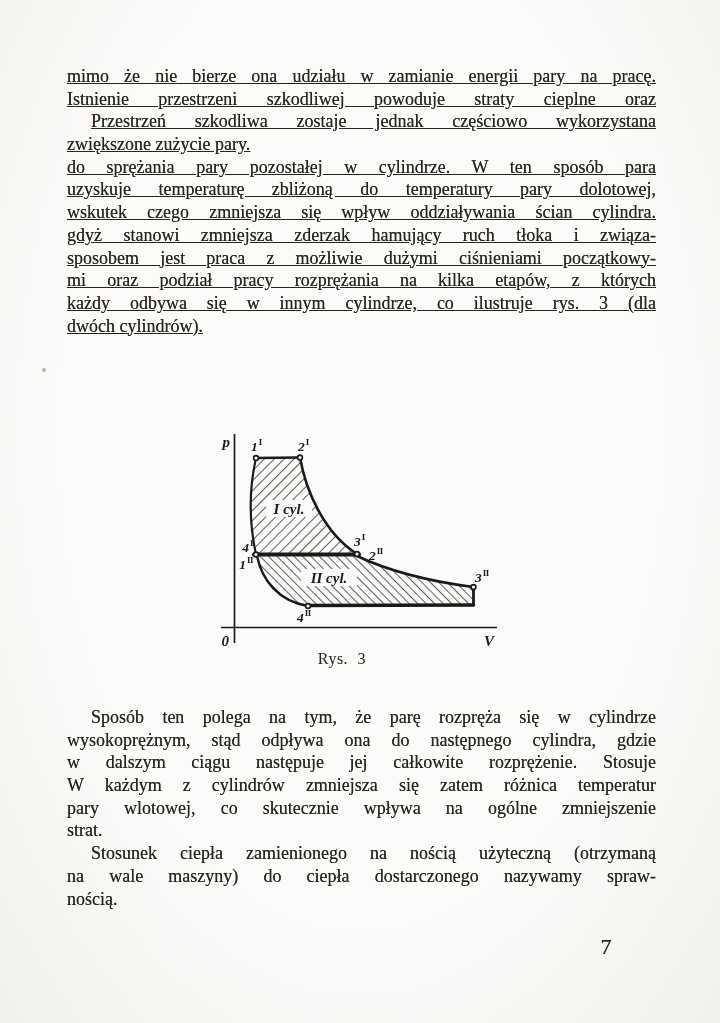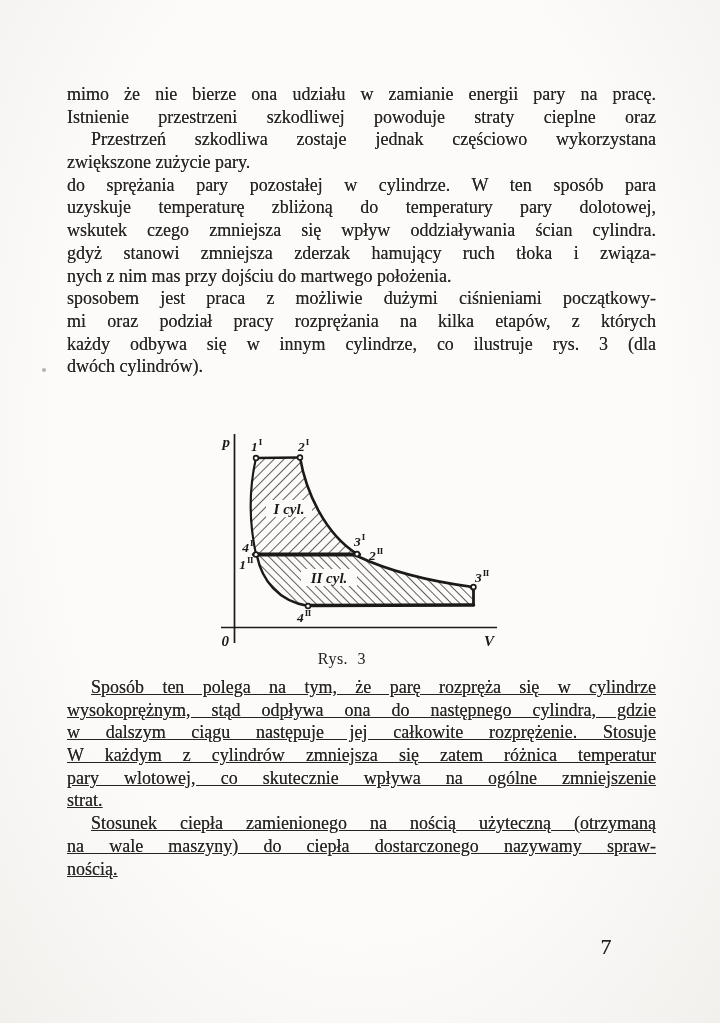--- a/index.html
+++ b/index.html
@@ -10,22 +10,22 @@
     background:radial-gradient(ellipse at 50% 42%, #fcfbf9 60%, #f1f0ed 100%);
     overflow:hidden;
     font-family:"Liberation Serif","DejaVu Serif",serif;
     color:#262421;
   }
   .text-block{
     position:absolute;left:67px;width:589px;
     font-size:18px;line-height:22.7px;
     text-shadow:0 0 0.45px rgba(38,36,33,0.75);
   }
-  .tb1{top:83px;}
-  .tb2{top:676px;text-decoration:underline;}
+  .tb1{top:65px;text-decoration:underline;}
+  .tb2{top:706px;}
   .line{
     height:22.7px;overflow:hidden;
     text-align:justify;text-align-last:justify;
     white-space:normal;
   }
   .line.last{text-align:left;text-align-last:left;}
   .line.indent{text-indent:24px;}
   figure.fig{
     position:absolute;left:180px;top:420px;width:330px;height:258px;margin:0;
   }
@@ -53,21 +53,20 @@
 
   <section class="text-block tb1" id="text-block-1">
       <div class="line">mimo że nie bierze ona udziału w zamianie energii pary na pracę.</div>
       <div class="line">Istnienie przestrzeni szkodliwej powoduje straty cieplne oraz</div>
       <div class="line indent">Przestrzeń szkodliwa zostaje jednak częściowo wykorzystana</div>
       <div class="line last">zwiększone zużycie pary.</div>
       <div class="line">do sprężania pary pozostałej w cylindrze. W ten sposób para</div>
       <div class="line">uzyskuje temperaturę zbliżoną do temperatury pary dolotowej,</div>
       <div class="line">wskutek czego zmniejsza się wpływ oddziaływania ścian cylindra.</div>
       <div class="line">gdyż stanowi zmniejsza zderzak hamujący ruch tłoka i związa-</div>
-      <div class="line last">nych z nim mas przy dojściu do martwego położenia.</div>
       <div class="line">sposobem jest praca z możliwie dużymi ciśnieniami początkowy-</div>
       <div class="line">mi oraz podział pracy rozprężania na kilka etapów, z których</div>
       <div class="line">każdy odbywa się w innym cylindrze, co ilustruje rys. 3 (dla</div>
       <div class="line last">dwóch cylindrów).</div>
     </section>
 
   <figure class="fig">
     <svg viewBox="180 420 330 258">
       <defs>
         <pattern id="hatchUp" width="7" height="7" patternUnits="userSpaceOnUse" patternTransform="rotate(45)">

